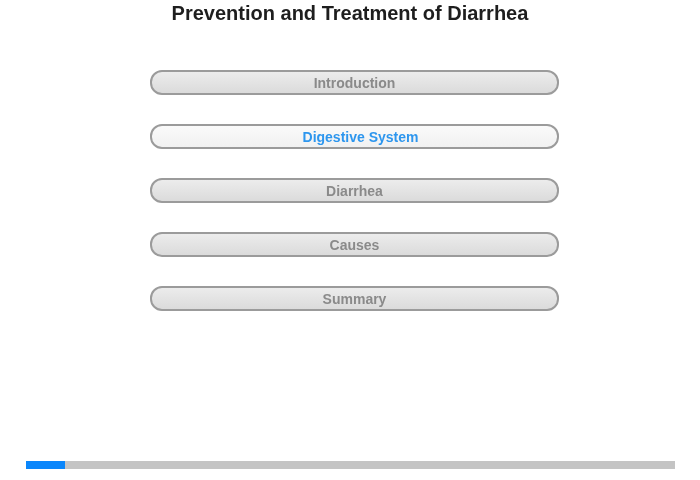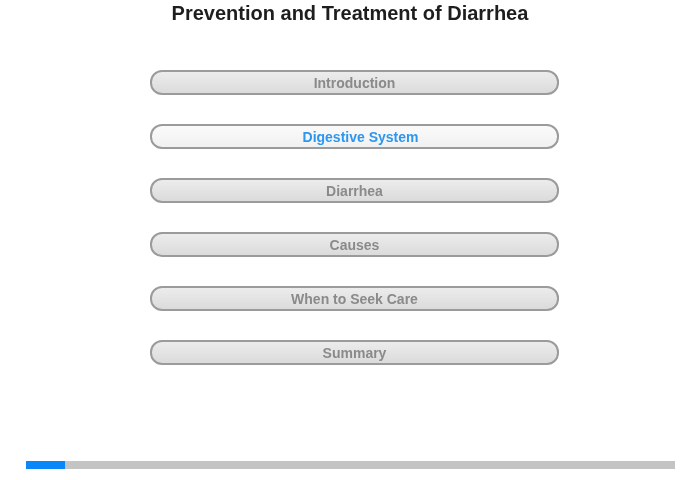--- a/index.html
+++ b/index.html
@@ -84,22 +84,19 @@
   <div class="menu-btn active">
     <span>Digestive System</span>
   </div>
   <div class="menu-btn">
     <span>Diarrhea</span>
   </div>
   <div class="menu-btn">
     <span>Causes</span>
   </div>
   <div class="menu-btn">
-    <span>When to Seek Care</span>
-  </div>
-  <div class="menu-btn">
     <span>Summary</span>
   </div>
 </nav>
 
 <div class="progress-track">
   <div class="progress-fill" style="width: 6%;"></div>
 </div>
 
 </body></html>

